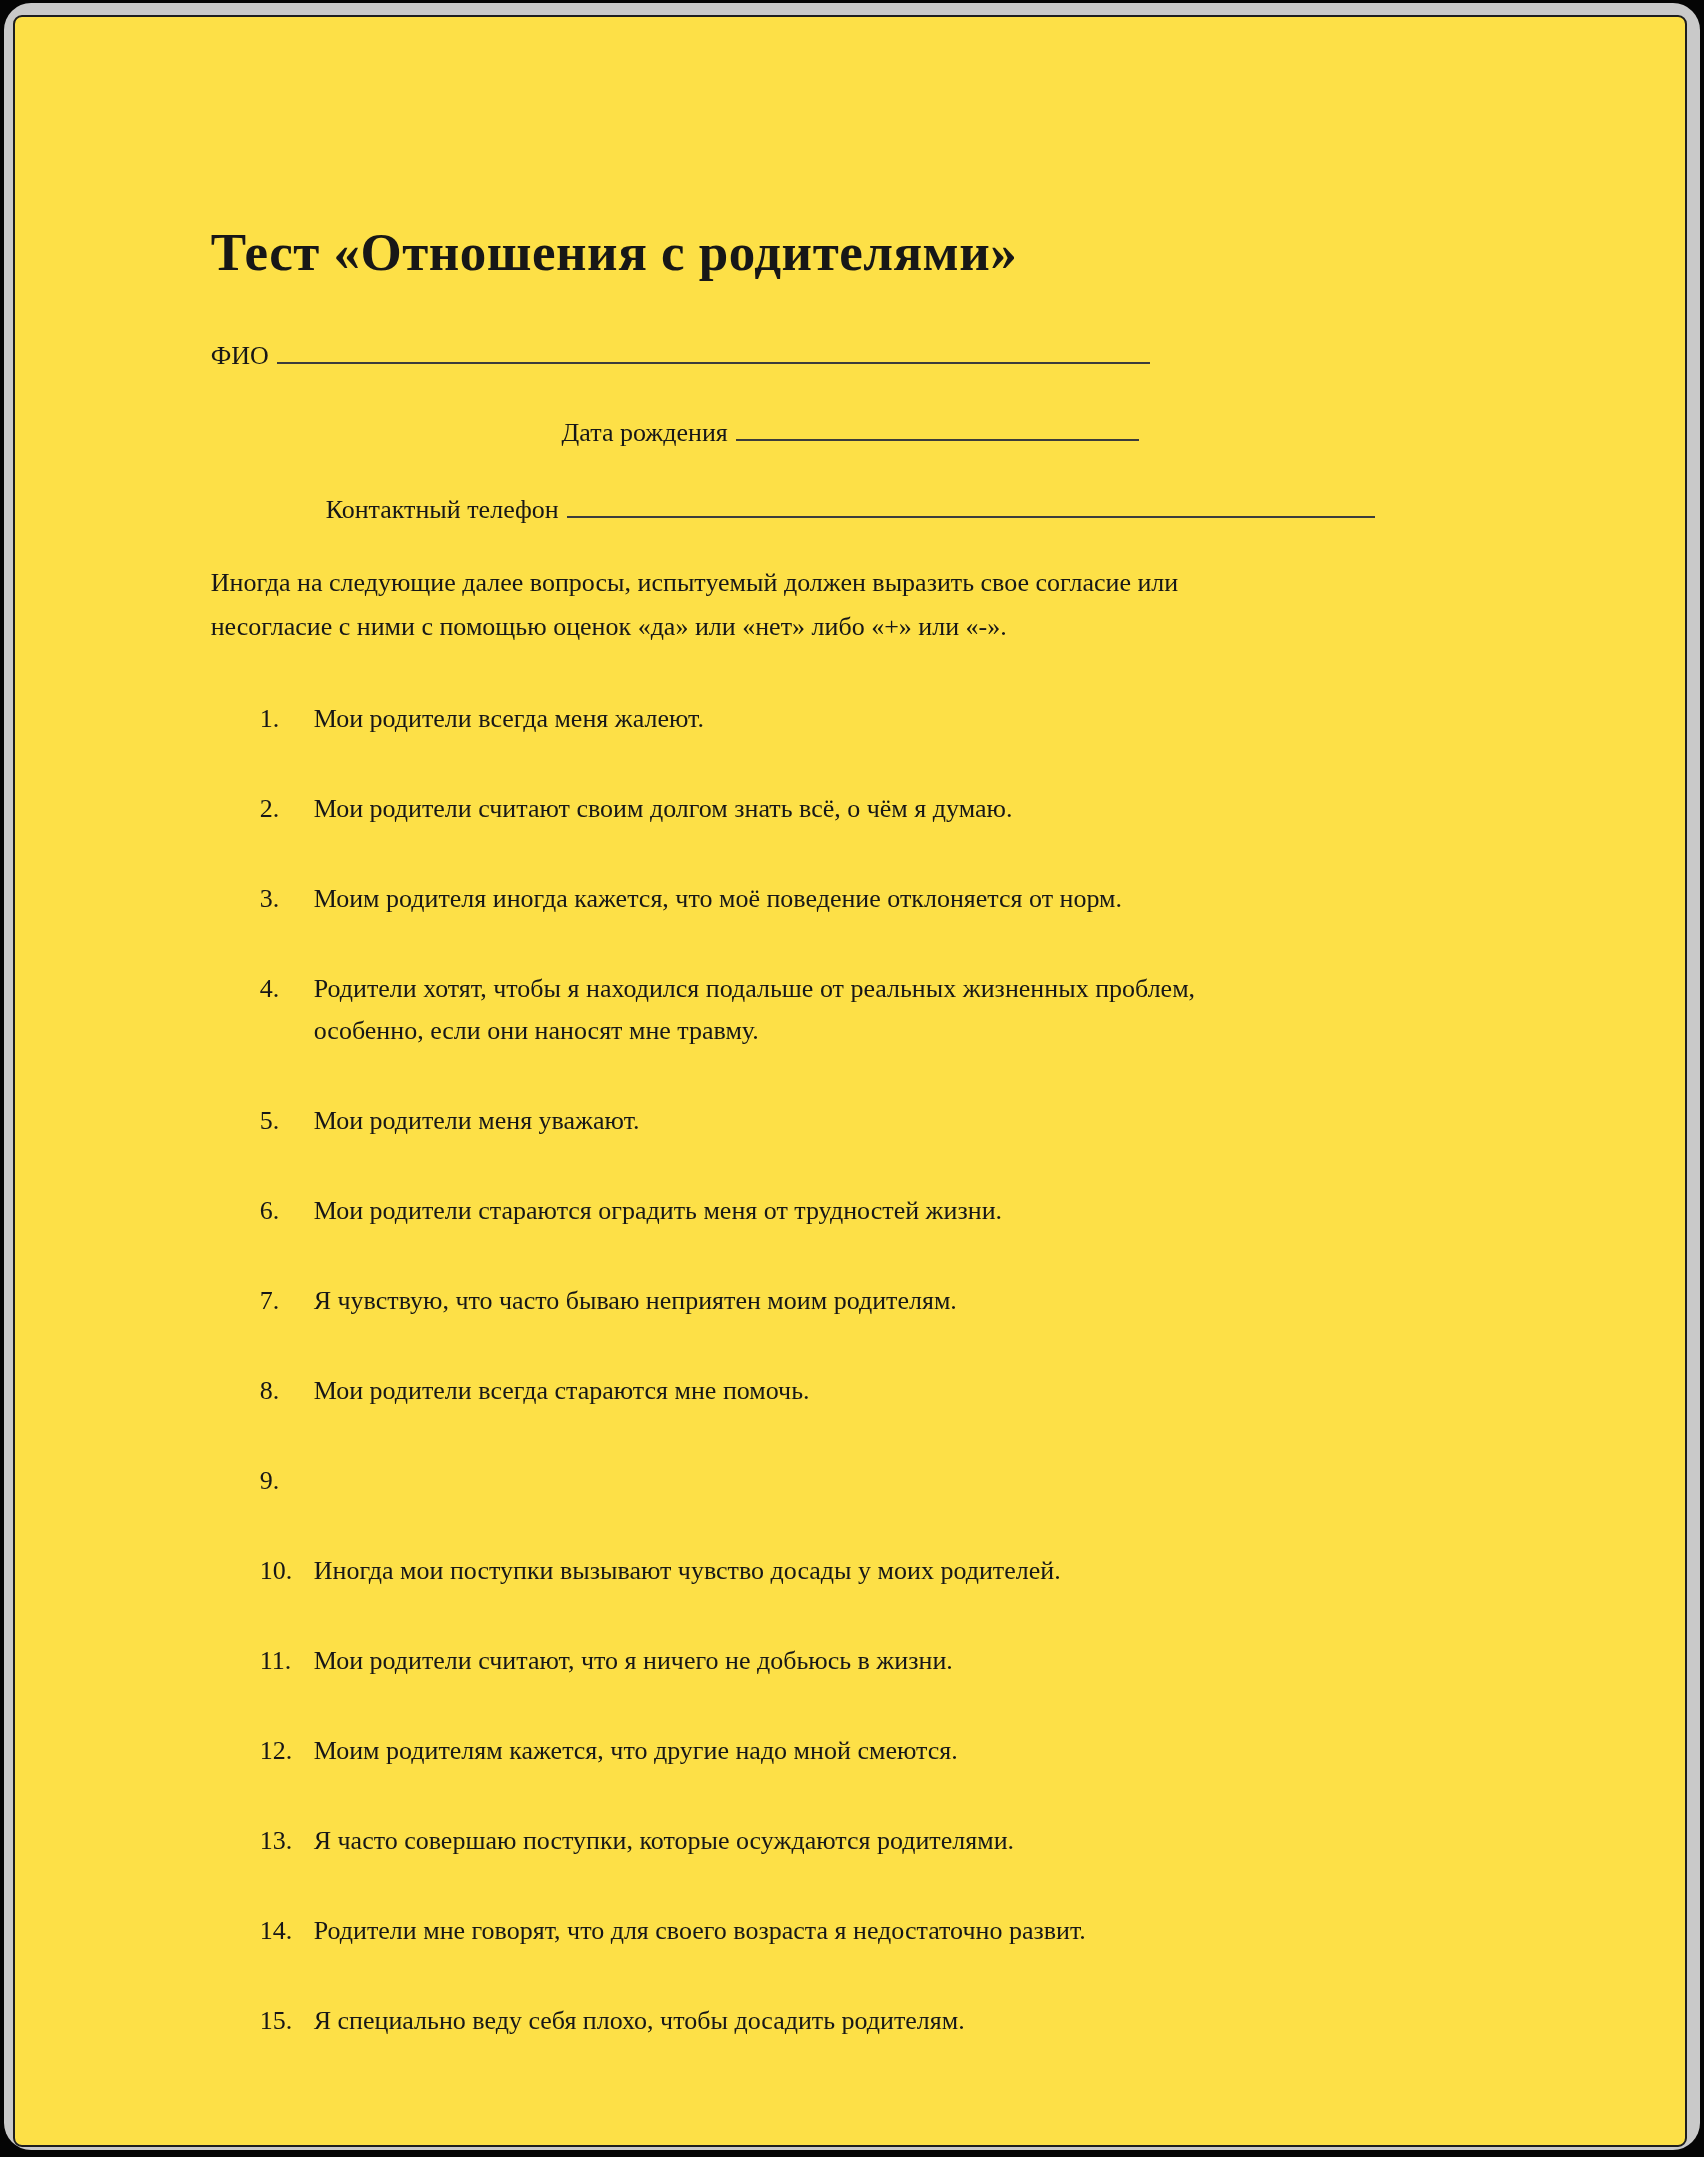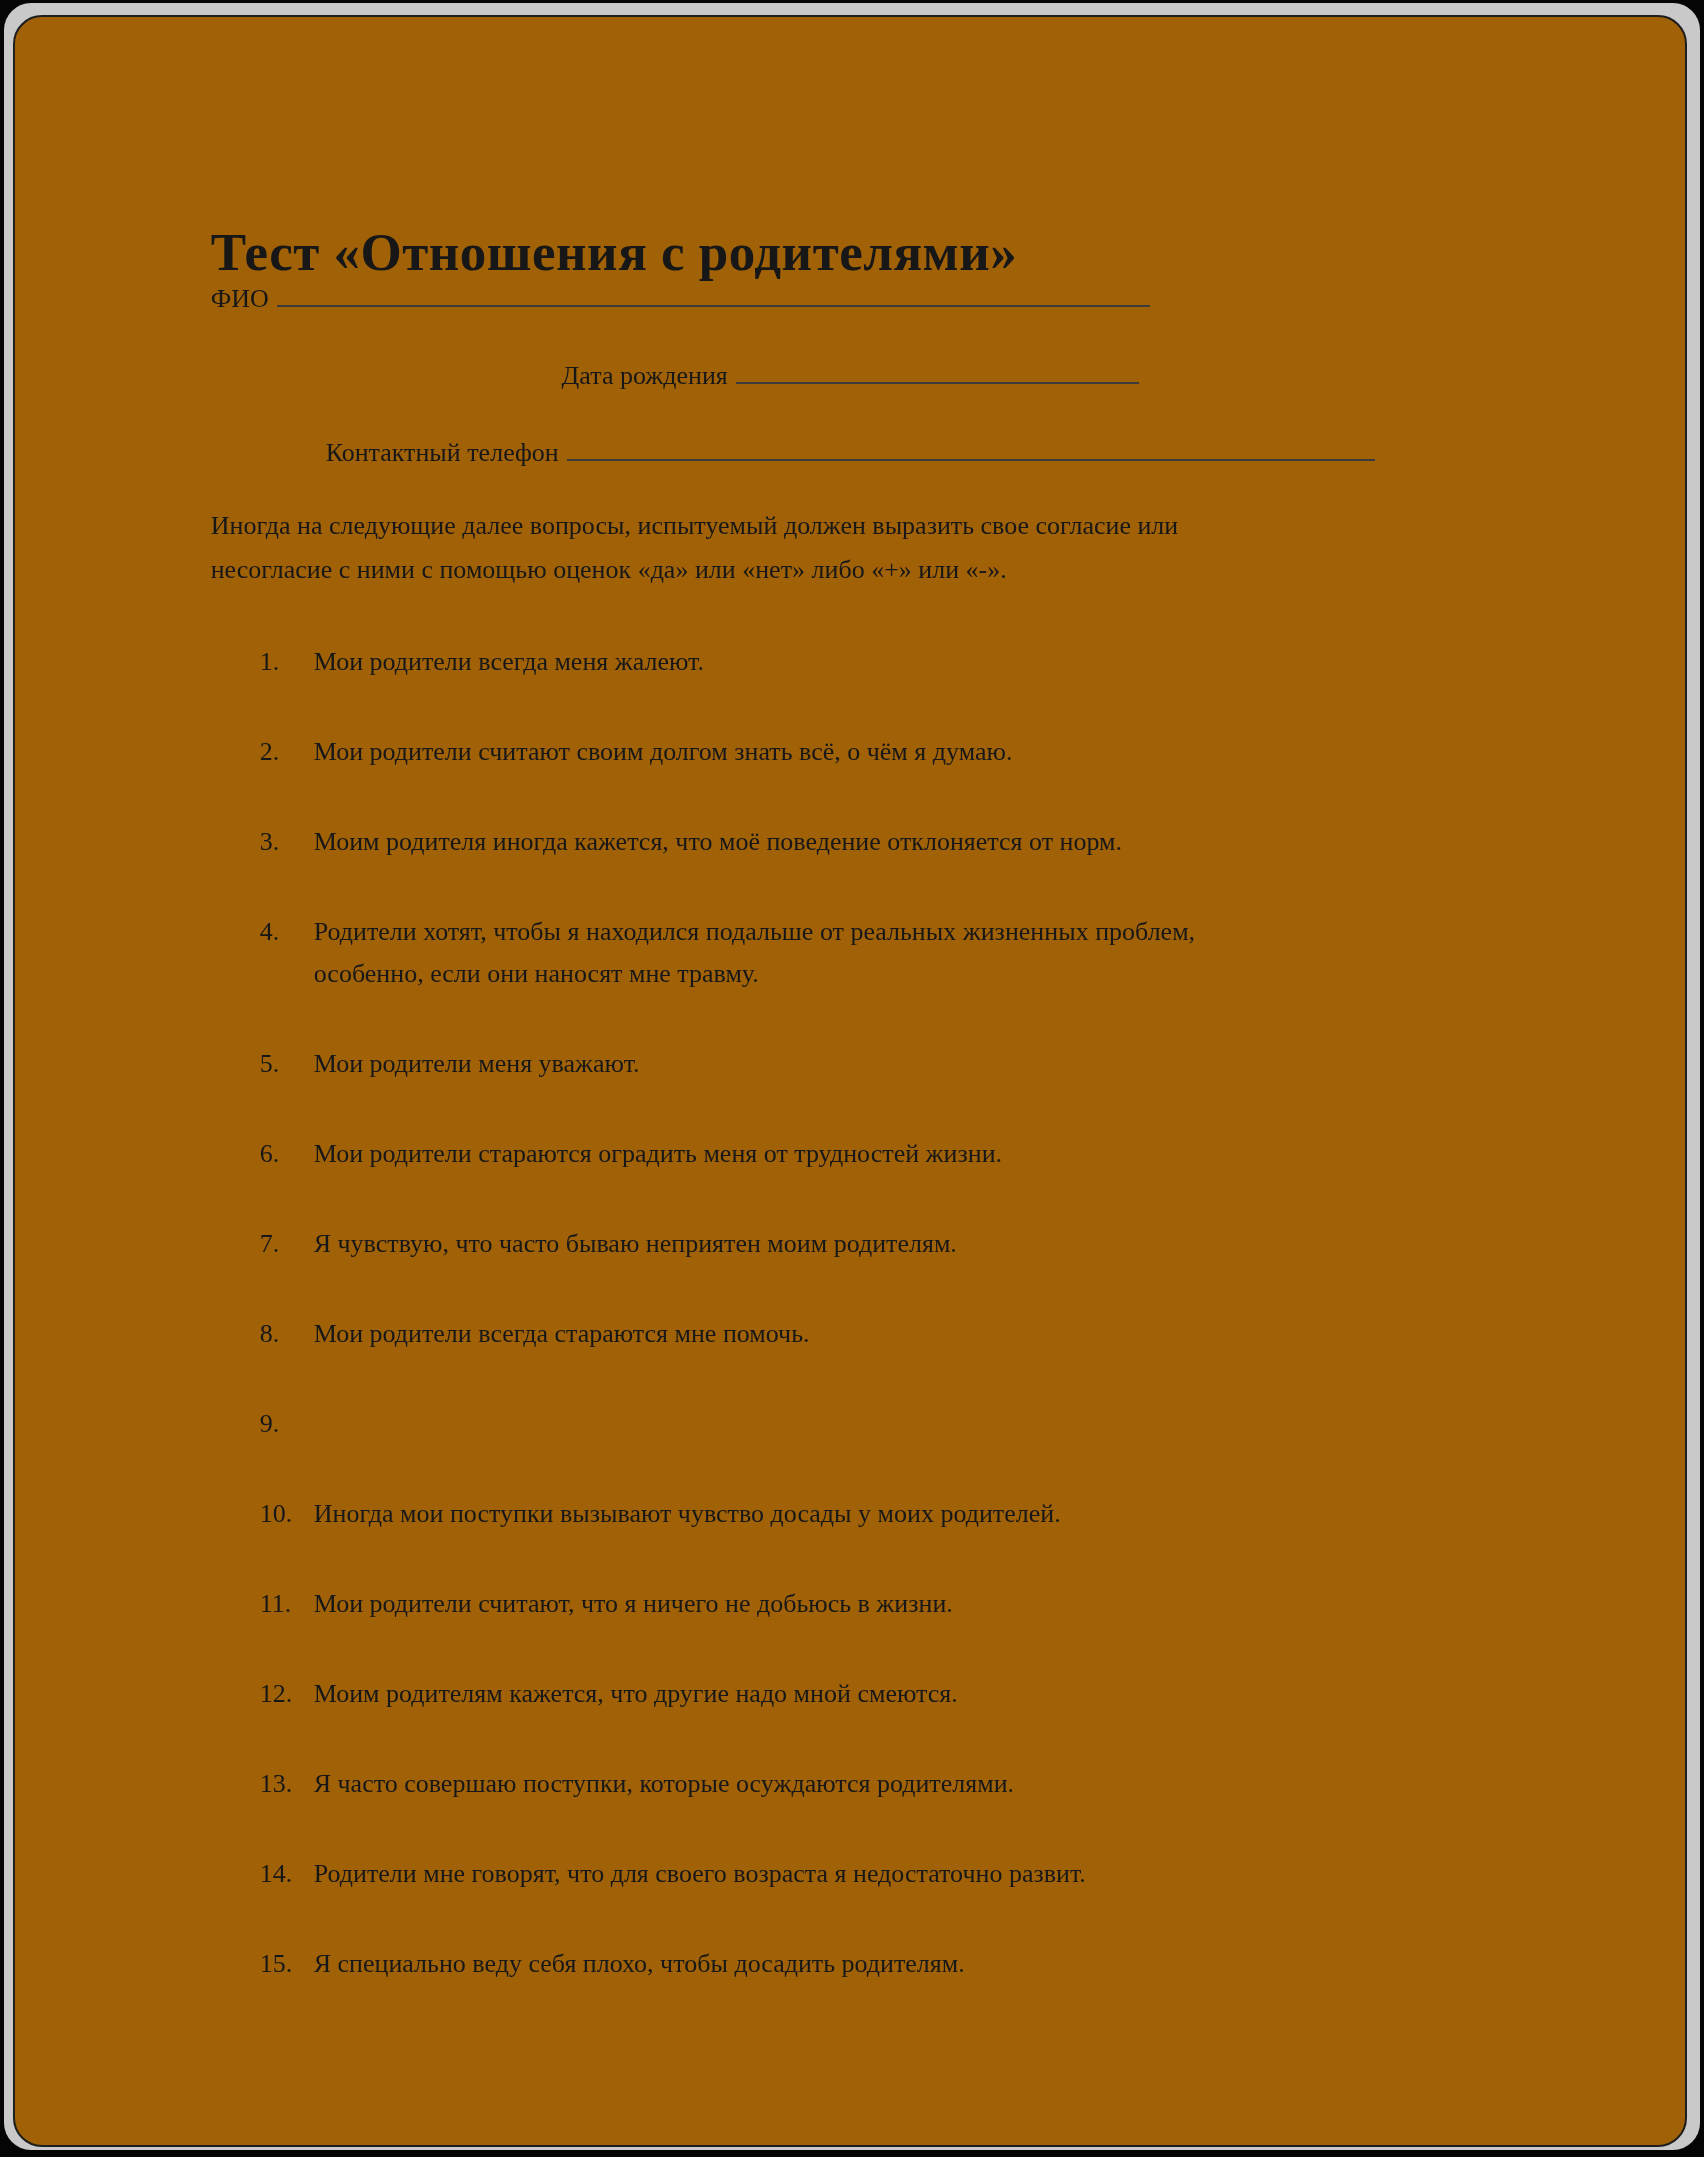--- a/index.html
+++ b/index.html
@@ -18,42 +18,42 @@
   .frame-gray {
     position: absolute;
     top: 2.9px; left: 3.9px; right: 4.9px; bottom: 6.8px;
     background: #c9c9c9;
     border-radius: 27px;
   }
   
   .page {
     position: absolute;
     top: 14.6px; left: 12.7px; right: 18.5px; bottom: 9.8px;
-    background: #a16207;
+    background: #fde047;
     border: 2.9px solid #1e1e1e;
-    border-radius: 29px;
+    border-radius: 9px;
     overflow: hidden;
   }
   .content {
     padding: 205px 195px 0 196px;
     color: #171717;
   }
   .title {
     font-size: 53px;
     font-weight: bold;
     line-height: 60px;
     letter-spacing: 0.5px;
     white-space: nowrap;
   }
   .field-row {
     font-size: 26px;
     line-height: 33px;
     white-space: nowrap;
   }
-  .field-row.first { }
+  .field-row.first { margin-top: 57px; }
   .field-row + .field-row { margin-top: 44px; text-align: center; }
   .blank {
     display: inline-block;
     border-bottom: 2px solid #3c3c3c;
     margin-left: 7.8px;
   }
   .blank.w-fio   { width: 873px; }
   .blank.w-dob   { width: 403px; }
   .blank.w-phone { width: 808px; }
   .intro {

